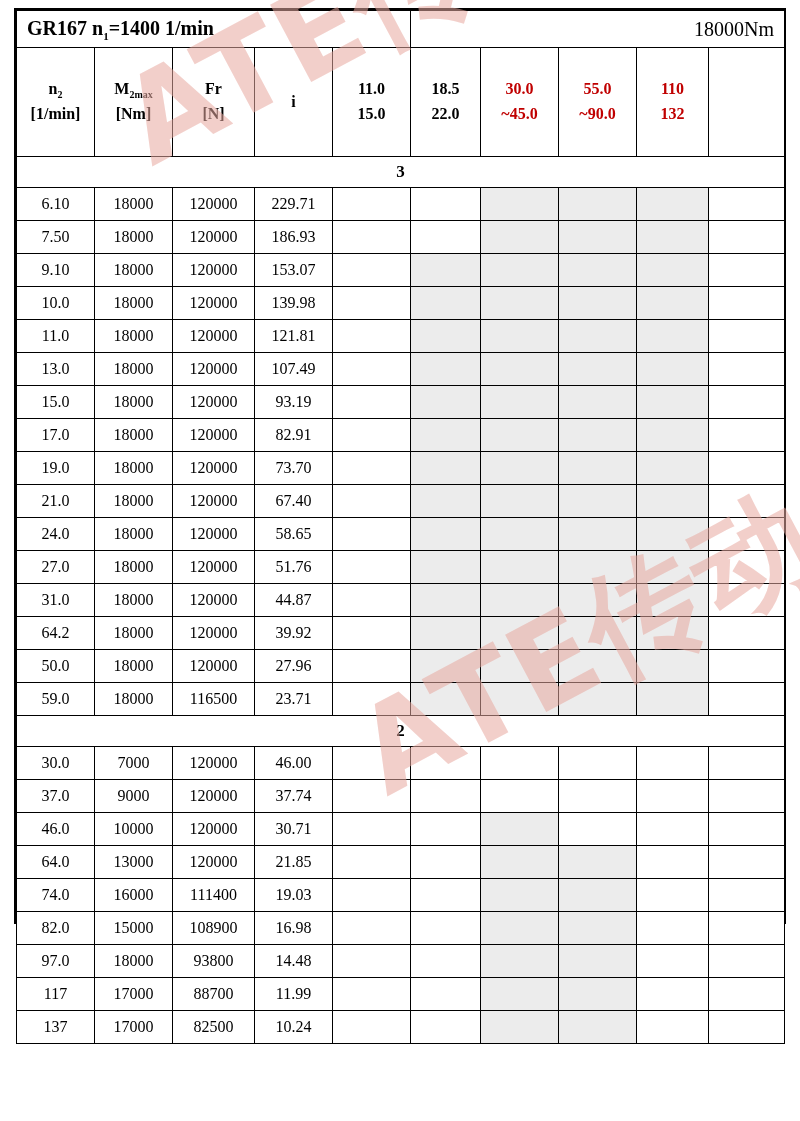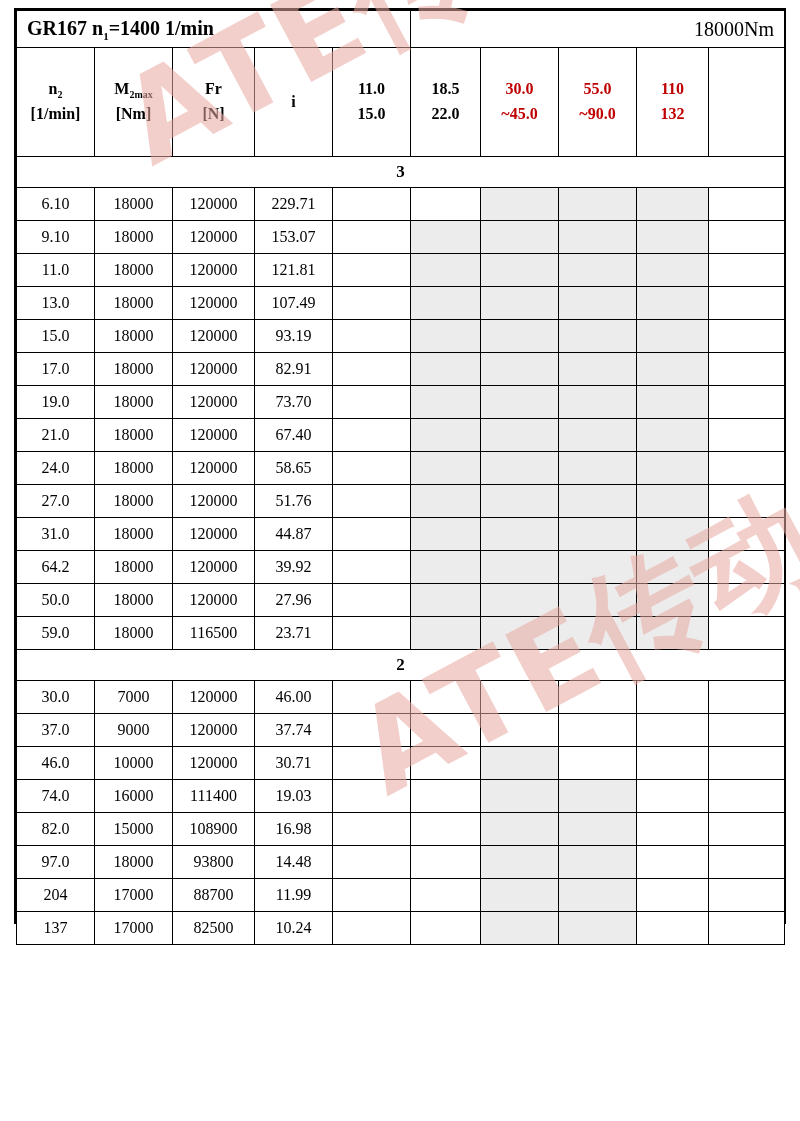--- a/index.html
+++ b/index.html
@@ -170,24 +170,48 @@
           <td>120000</td>
           <td>229.71</td>
           <td class=""></td>
           <td class=""></td>
           <td class="shade"></td>
           <td class="shade"></td>
           <td class="shade"></td>
           <td class=""></td>
         </tr>
         <tr class="data">
+          <td>7.50</td>
+          <td>18000</td>
+          <td>120000</td>
+          <td>186.93</td>
+          <td class=""></td>
+          <td class=""></td>
+          <td class="shade"></td>
+          <td class="shade"></td>
+          <td class="shade"></td>
+          <td class=""></td>
+        </tr>
+        <tr class="data">
           <td>9.10</td>
           <td>18000</td>
           <td>120000</td>
           <td>153.07</td>
+          <td class=""></td>
+          <td class="shade"></td>
+          <td class="shade"></td>
+          <td class="shade"></td>
+          <td class="shade"></td>
+          <td class=""></td>
+        </tr>
+        <tr class="data">
+          <td>10.0</td>
+          <td>18000</td>
+          <td>120000</td>
+          <td>139.98</td>
           <td class=""></td>
           <td class="shade"></td>
           <td class="shade"></td>
           <td class="shade"></td>
           <td class="shade"></td>
           <td class=""></td>
         </tr>
         <tr class="data">
           <td>11.0</td>
           <td>18000</td>
@@ -361,20 +385,32 @@
         </tr>
         <tr class="data">
           <td>46.0</td>
           <td>10000</td>
           <td>120000</td>
           <td>30.71</td>
           <td class=""></td>
           <td class=""></td>
           <td class="shade"></td>
           <td class=""></td>
+          <td class=""></td>
+          <td class=""></td>
+        </tr>
+        <tr class="data">
+          <td>64.0</td>
+          <td>13000</td>
+          <td>120000</td>
+          <td>21.85</td>
+          <td class=""></td>
+          <td class=""></td>
+          <td class="shade"></td>
+          <td class="shade"></td>
           <td class=""></td>
           <td class=""></td>
         </tr>
         <tr class="data">
           <td>74.0</td>
           <td>16000</td>
           <td>111400</td>
           <td>19.03</td>
           <td class=""></td>
           <td class=""></td>
@@ -401,21 +437,21 @@
           <td>93800</td>
           <td>14.48</td>
           <td class=""></td>
           <td class=""></td>
           <td class="shade"></td>
           <td class="shade"></td>
           <td class=""></td>
           <td class=""></td>
         </tr>
         <tr class="data">
-          <td>204</td>
+          <td>117</td>
           <td>17000</td>
           <td>88700</td>
           <td>11.99</td>
           <td class=""></td>
           <td class=""></td>
           <td class="shade"></td>
           <td class="shade"></td>
           <td class=""></td>
           <td class=""></td>
         </tr>

